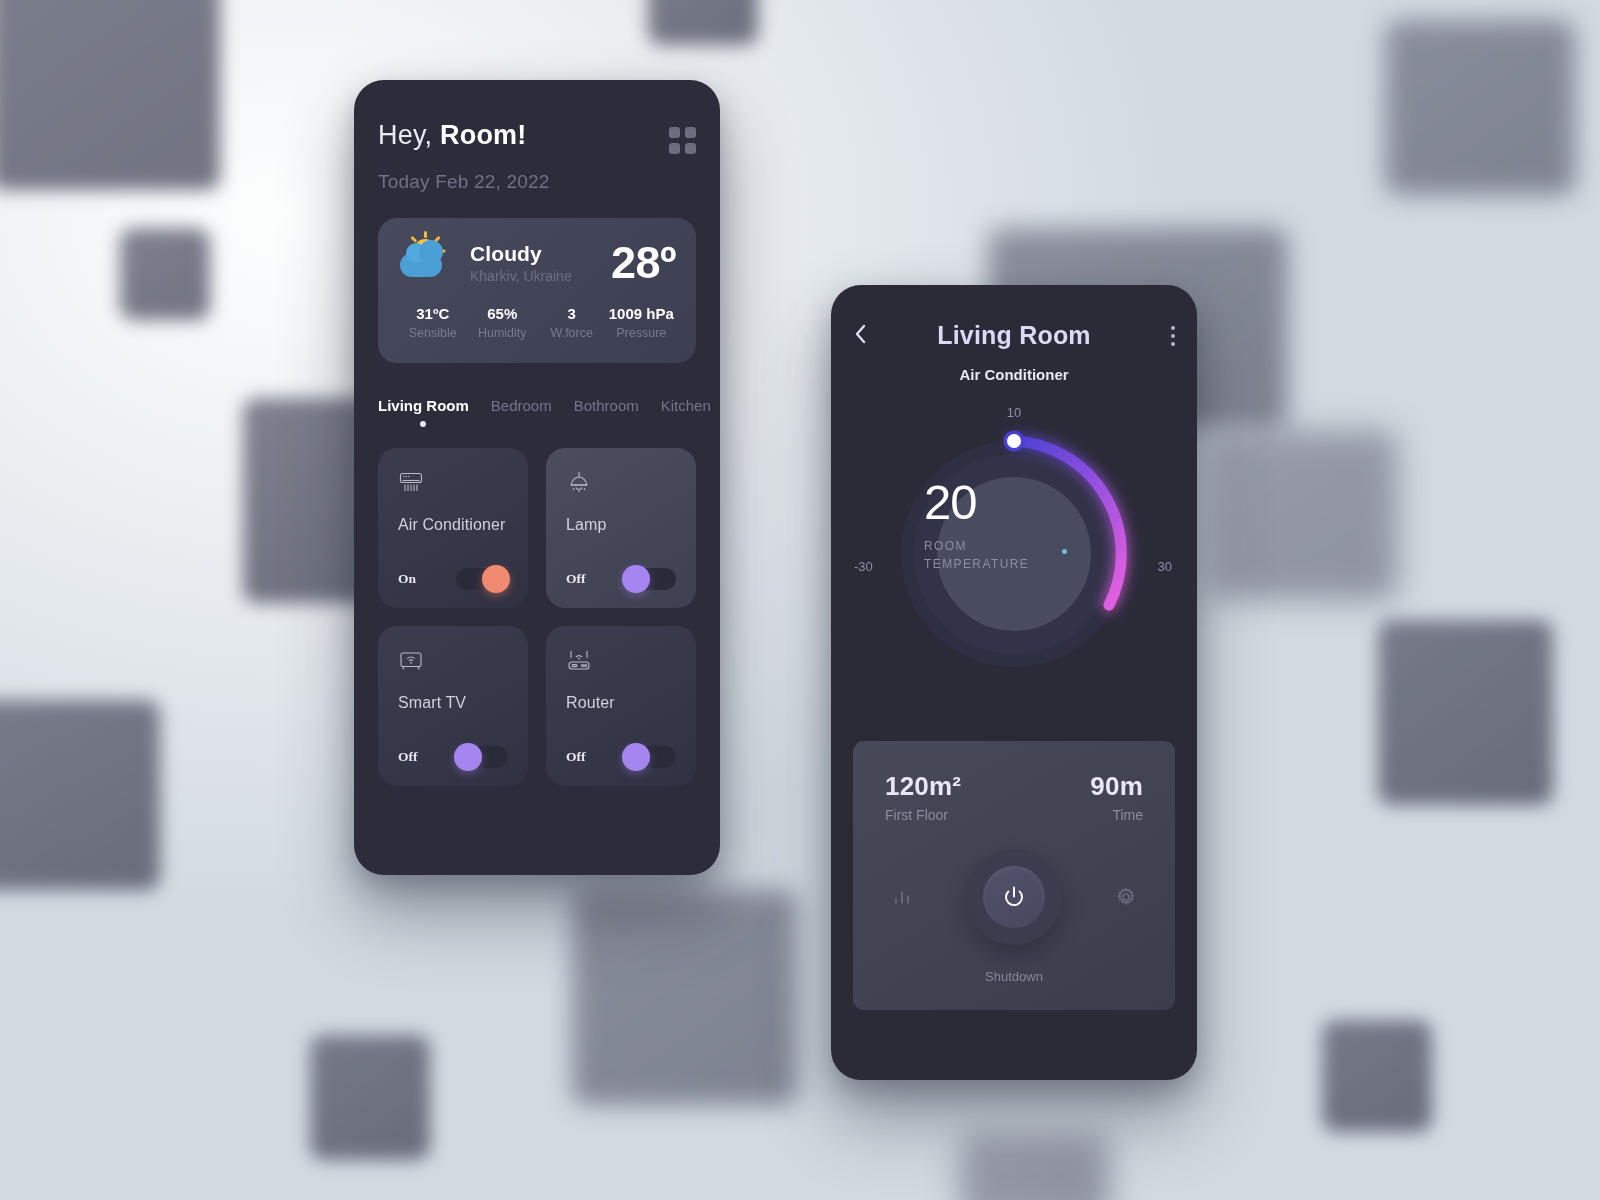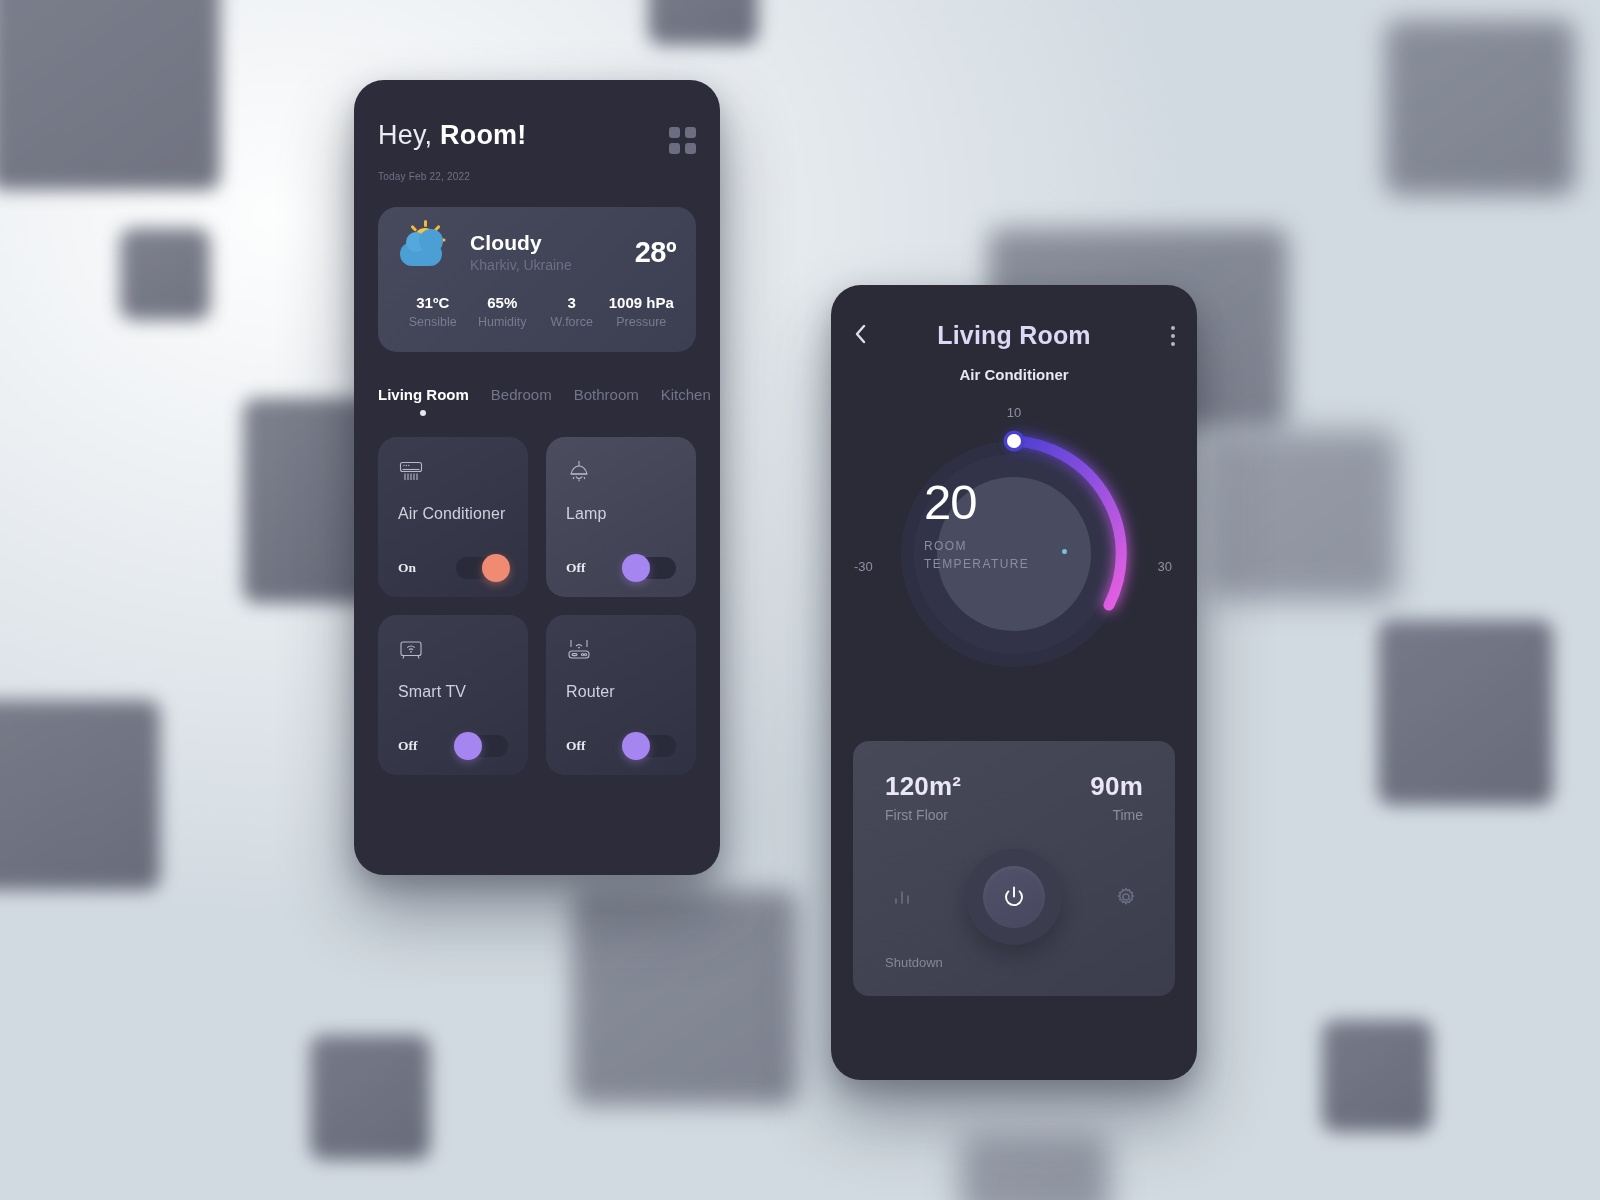--- a/index.html
+++ b/index.html
@@ -43,35 +43,35 @@
 
   
   .home-pad { padding: 40px 24px 0 24px; }
   .greet-row { display: flex; align-items: flex-start; justify-content: space-between; }
   .greet {
     font-size: 27px; color: #e9eaf2; font-weight: 300; letter-spacing: .2px;
   }
   .greet b { font-weight: 700; color: #fff; }
   .grid-icon { display: grid; grid-template-columns: 11px 11px; grid-gap: 5px; margin-top: 7px; }
   .grid-icon i { display: block; width: 11px; height: 11px; border-radius: 3px; background: #6c6d80; }
-  .today { margin-top: 17px; font-size: 10px; color: #6f7186; letter-spacing: .2px; }
+  .today { margin-top: 17px; font-size: 19px; color: #6f7186; letter-spacing: .2px; }
 
   
   .weather {
     margin-top: 25px;
     background: linear-gradient(135deg, #474a5d 0%, #414356 55%, #3c3e51 100%);
     border-radius: 19px;
     padding: 19px 20px 23px 20px;
   }
   .w-top { display: flex; align-items: center; }
   .w-ico { width: 62px; height: 52px; position: relative; flex: none; }
   .w-txt { margin-left: 10px; flex: 1; }
   .w-cond { font-size: 21px; color: #fff; font-weight: 700; letter-spacing: .1px; }
   .w-loc { font-size: 14px; color: #6d7085; margin-top: 2px; }
-  .w-temp { font-size: 29px; color: #fff; font-weight: 700; letter-spacing: -.5px; }
+  .w-temp { font-size: 45px; color: #fff; font-weight: 700; letter-spacing: -.5px; }
   .w-stats { display: flex; margin-top: 16px; }
   .w-st { flex: 1; text-align: center; }
   .w-st .v { font-size: 15px; color: #fff; font-weight: 700; }
   .w-st .l { font-size: 12.5px; color: #797c91; margin-top: 4px; }
 
   
   .sun { position: absolute; left: 16px; top: 2px; width: 22px; height: 22px; border-radius: 50%;
          background: #f5c542; }
   .ray { position: absolute; background: #f2b93c; border-radius: 2px; width: 3px; height: 7px;
          left: 26px; top: -6px; transform-origin: 1.5px 20px; }
@@ -130,41 +130,41 @@
   }
   .dial-val { font-size: 49px; color: #fff; font-weight: 400; letter-spacing: -1px; line-height: 1; }
   .dial-cap { margin-top: 10px; font-size: 12px; color: #8b8da1; letter-spacing: 1.4px; line-height: 1.5; }
   .teal-dot { position: absolute; left: 119px; top: 57px; width: 5px; height: 5px;
               border-radius: 50%; background: #74c4cf; }
 
   
   .bcard {
     margin: 14px 22px 0 22px;
     background: linear-gradient(150deg, #474858 0%, #414252 55%, #3b3c4c 100%);
-    border-radius: 16px; padding: 30px 32px 26px 32px;
+    border-radius: 11px; padding: 30px 32px 26px 32px;
   }
   .brow { display: flex; justify-content: space-between; align-items: flex-start; }
   .bst .v { font-size: 26px; color: #e9e6f8; font-weight: 700; letter-spacing: .2px; }
   .bst .l { font-size: 14px; color: #8a8c9f; margin-top: 5px; }
   .bst.right { text-align: right; }
   .ctrl { margin-top: 26px; display: flex; align-items: center; justify-content: space-between; }
   .ctrl-ico { color: #6b6d80; width: 34px; height: 34px; display:flex; align-items:center; justify-content:center; }
   .pw-outer {
     width: 96px; height: 96px; border-radius: 50%;
     background: #3b3c4d;
     display: flex; align-items: center; justify-content: center;
     box-shadow: 0 10px 22px rgba(0,0,0,.22);
   }
   .pw-inner {
     width: 62px; height: 62px; border-radius: 50%;
     background: linear-gradient(150deg, #51526a, #474860);
     display: flex; align-items: center; justify-content: center;
     box-shadow: inset 0 2px 5px rgba(255,255,255,.06);
   }
-  .shutdown { text-align: left; font-size: 13px; color: #85879a; margin-top: 10px; }
+  .shutdown { text-align: center; font-size: 13px; color: #85879a; margin-top: 24px; }
   .pw-col { display: flex; flex-direction: column; align-items: center; }
 </style>
 </head>
 <body>
 
 <div id="bg">
   <div class="bsq" style="left:-10px;  top:-40px;  width:230px; height:230px;"></div>
   <div class="bsq" style="left:648px;  top:-60px;  width:110px; height:105px;"></div>
   <div class="bsq soft" style="left:1385px; top:20px;  width:190px; height:175px;"></div>
   <div class="bsq" style="left:120px;  top:228px;  width:90px;  height:92px;"></div>

